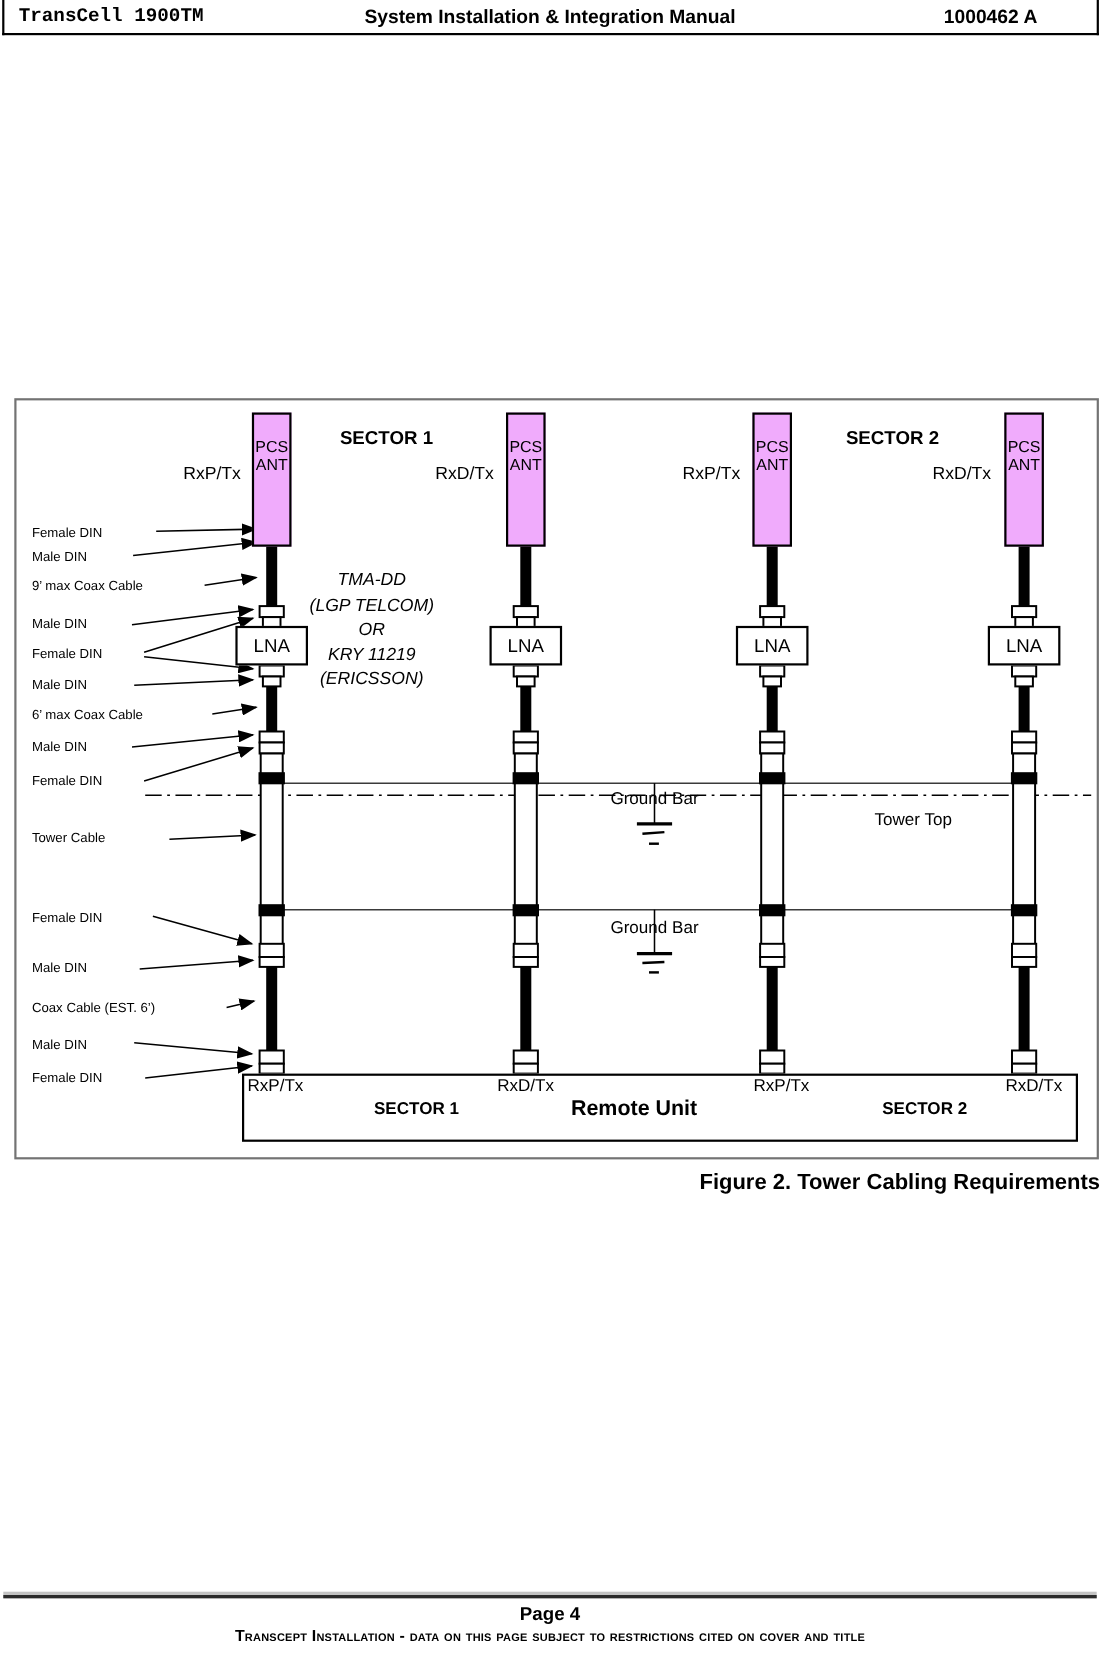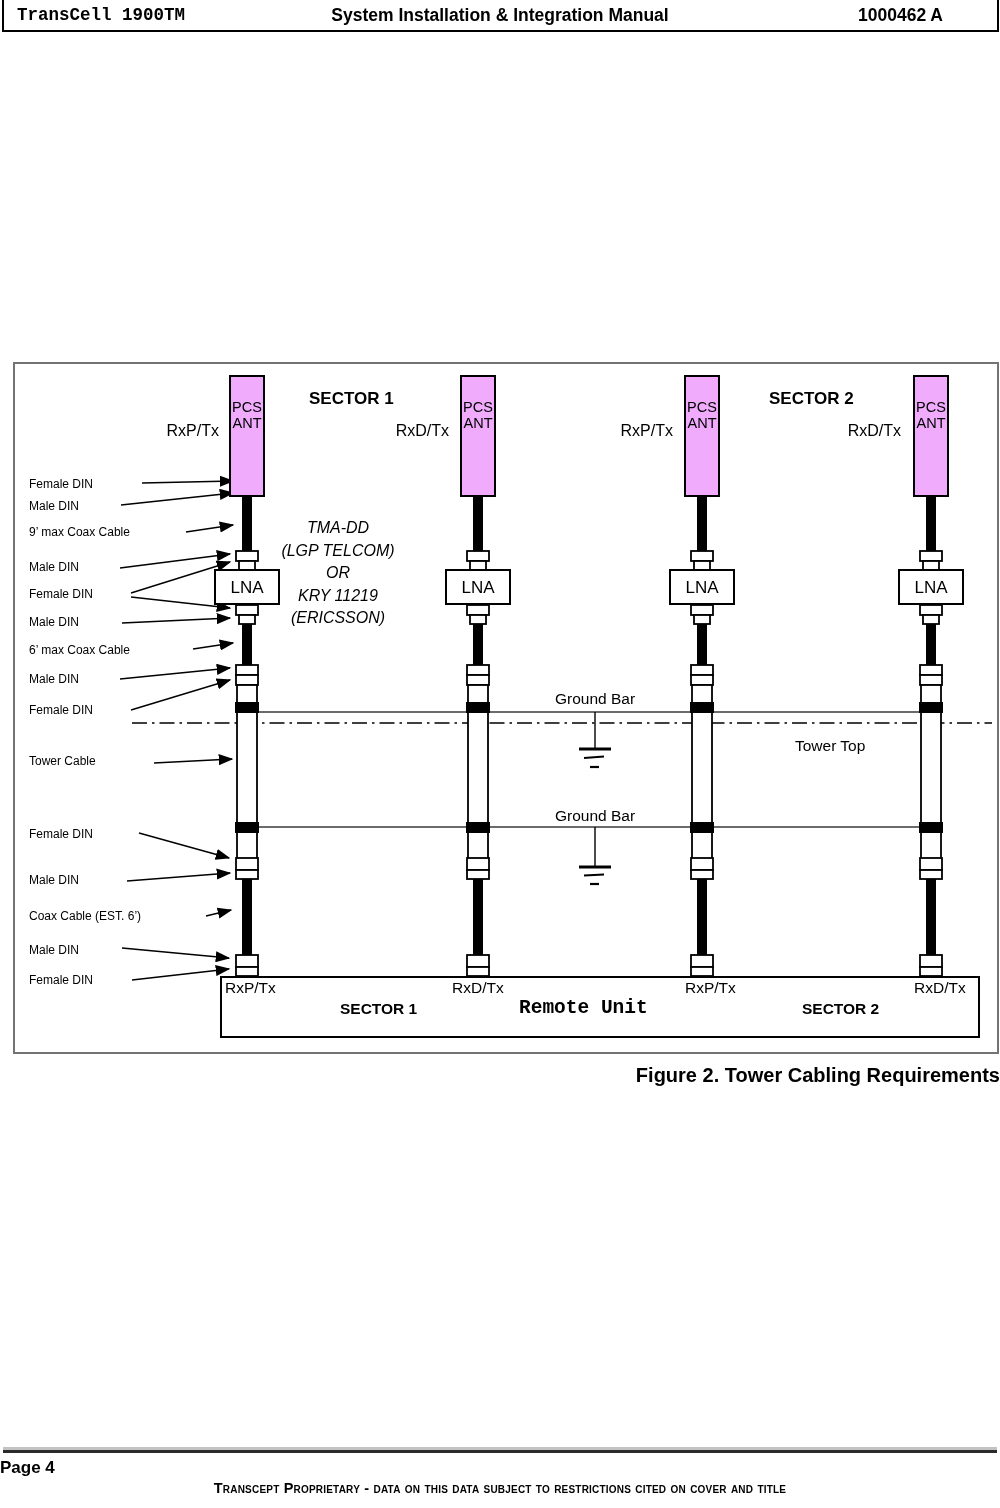--- a/index.html
+++ b/index.html
@@ -1,35 +1,35 @@
 <!DOCTYPE html>
 <html><head>
 <meta charset="utf-8">
 <style>
   html,body{margin:0;padding:0;background:#fff;}
   body{width:1000px;height:1508px;position:relative;font-family:"Liberation Sans","DejaVu Sans",sans-serif;color:#000;}
   .abs{position:absolute;}
-  .b{font-weight:bold;font-family:Liberation Mono, monospace;}
+  .b{font-weight:bold;}
   .nw{white-space:nowrap;}
   .lbl{font-size:12px;white-space:nowrap;}
   .header-box{left:2px;top:0;width:993px;height:30px;border:2px solid #000;border-top:none;}
   .hdr-text{top:5px;font-size:17.5px;font-weight:bold;white-space:nowrap;}
   .diagram{left:13px;top:362px;width:982px;height:688px;border:2px solid #737373;}
   .ant-box{top:11px;width:32px;height:96px;border:2px solid #000;background:#f0abfc;text-align:center;font-size:14.5px;line-height:16px;padding-top:22px;}
   .lna-box{top:205px;width:62px;height:32px;border:2px solid #000;background:#fff;text-align:center;font-size:17px;line-height:34px;}
   .sector-top{top:25px;font-size:17px;font-weight:bold;white-space:nowrap;}
   .feed-top{top:58px;width:60px;font-size:16px;text-align:right;white-space:nowrap;}
   .tma{left:220px;top:153px;width:206px;text-align:center;font-size:16px;line-height:22.5px;font-style:italic;}
-  .gbar{width:120px;text-align:center;font-size:15.5px;white-space:nowrap;}
+  .gbar{width:120px;text-align:center;font-size:15.5px;white-space:nowrap;margin-top:28px;}
   .ru-box{left:205px;top:612px;width:756px;height:58px;border:2.5px solid #000;background:#fff;}
   .port{top:615px;font-size:15.5px;white-space:nowrap;}
   .ru-sector{top:636px;font-size:15.5px;font-weight:bold;white-space:nowrap;}
   .caption{left:0;top:1064px;width:1000px;text-align:right;font-size:20px;font-weight:bold;}
   .footer-rule{left:3px;top:1447px;width:994px;height:3px;background:#c3c3c3;border-bottom:3px solid #2b2b2b;}
-  .page-num{left:0;top:1458px;width:1000px;text-align:left;font-size:17px;font-weight:bold;}
+  .page-num{left:0;top:1458px;width:1000px;text-align:center;font-size:17px;font-weight:bold;}
   .propr{left:0;top:1480px;width:1000px;text-align:center;font-size:14.5px;font-weight:bold;font-variant:small-caps;letter-spacing:.2px;}
   svg .cw{fill:#fff;stroke:#000;stroke-width:1.8;}
   svg .cb{fill:#000;stroke:none;}
   svg .arrow{stroke:#000;stroke-width:1.4;fill:none;}
   svg .gline{stroke:#3a3a3a;stroke-width:1.5;}
   svg .gsym{stroke:#000;fill:none;}
 </style>
 </head>
 <body>
 
@@ -187,13 +187,13 @@
   <div class="abs port" style="left:899px;">RxD/Tx</div>
   <div class="abs ru-sector" style="left:325px;">SECTOR 1</div>
   <div class="abs ru-sector" style="left:787px;">SECTOR 2</div>
   <div class="abs b nw" style="left:504px;top:633px;font-size:19.5px;">Remote Unit</div>
 </div>
 
 <div class="abs caption">Figure 2. Tower Cabling Requirements</div>
 
 <div class="abs footer-rule"></div>
 <div class="abs page-num">Page 4</div>
-<div class="abs propr">Transcept Proprietary - data on this data subject to restrictions cited on cover and title</div>
+<div class="abs propr">Transcept Installation - data on this page subject to restrictions cited on cover and title</div>
 
 </body></html>

